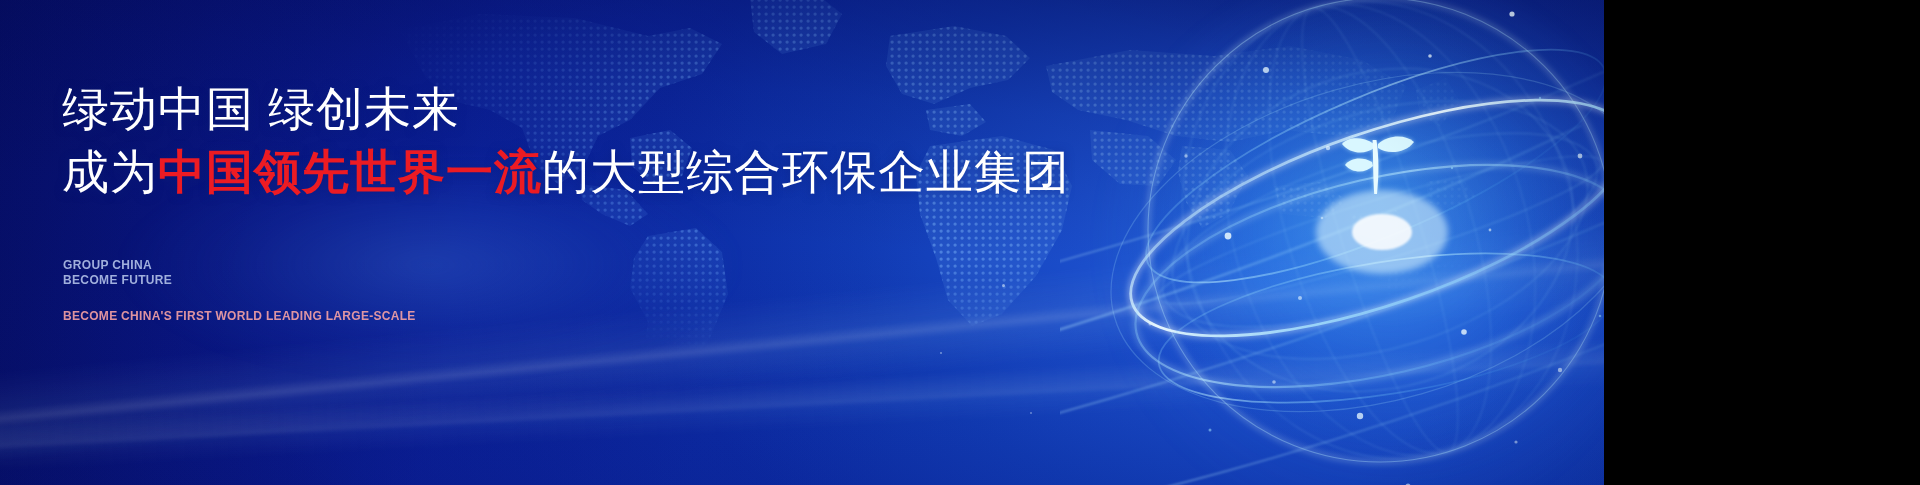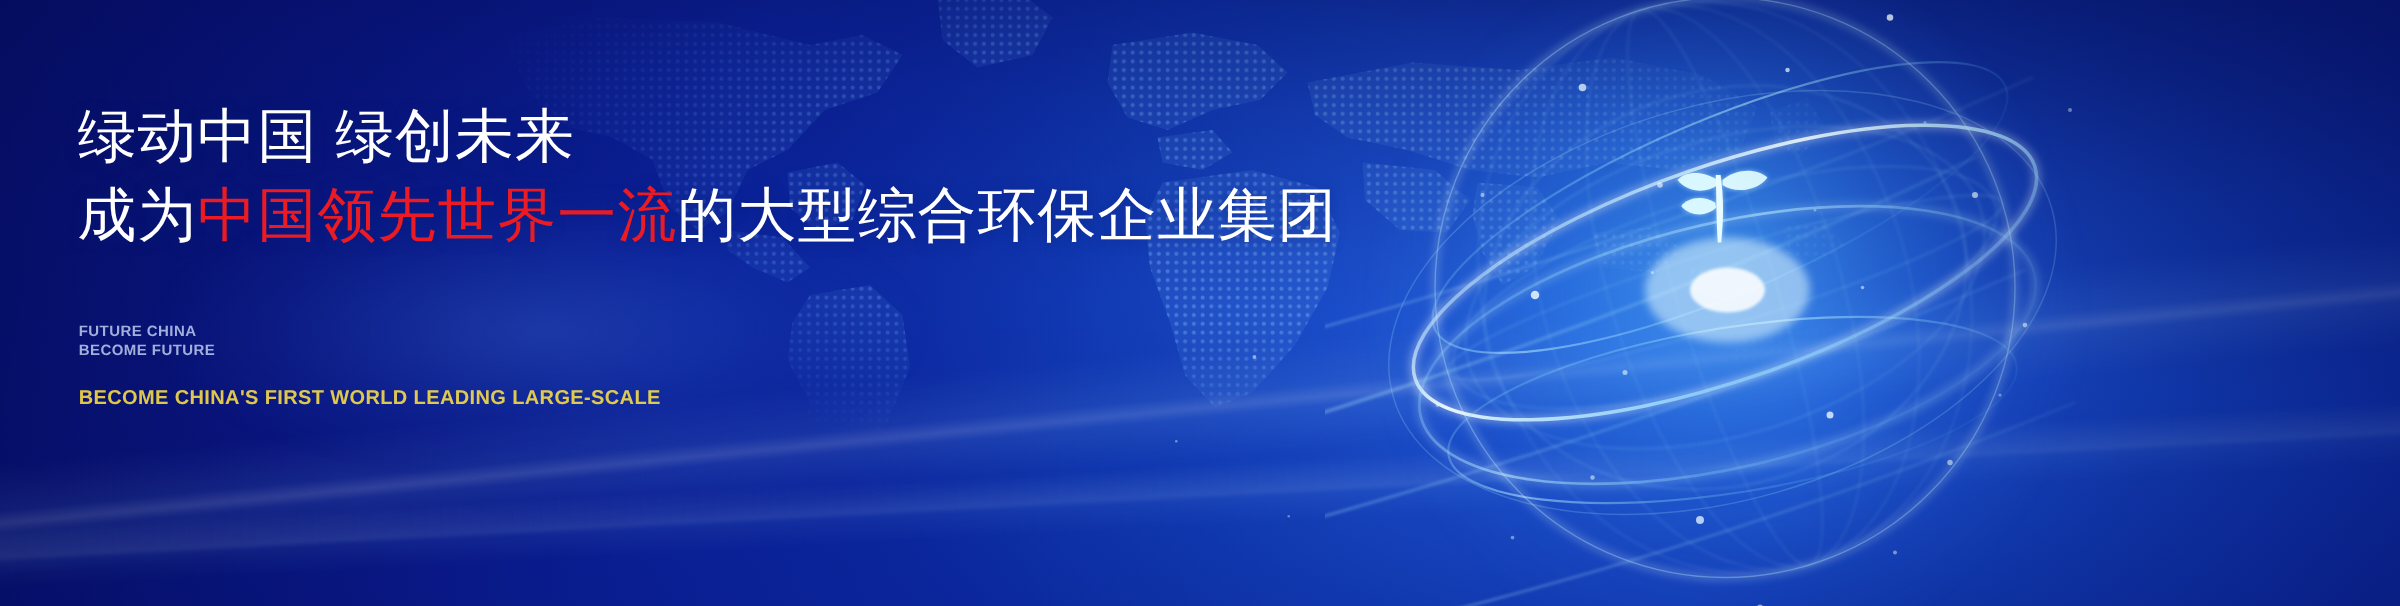--- a/index.html
+++ b/index.html
@@ -5,21 +5,21 @@
 <style>
   html, body {
     margin: 0;
     padding: 0;
     background: #000;
   }
   * { box-sizing: border-box; }
 
   .banner {
     position: relative;
-    width: 1920px;
+    width: 1604px;
     height: 485px;
     overflow: hidden;
     font-family: "Liberation Sans", "DejaVu Sans", sans-serif;
     background: #0a1a8c;
   }
 
   
   .bg-base {
     position: absolute; inset: 0;
     background:
@@ -132,35 +132,35 @@
     position:absolute; top: 78px; left: 0;
     color: #ffffff;
     font-size: 47px;
     font-weight: 400;
     letter-spacing: 1px;
     line-height: 1.33;
     text-shadow: 0 1px 10px rgba(10,30,120,0.55);
     white-space: nowrap;
   }
   .headline .ln { display:block; }
-  .headline .accent { color: #ec1b23; font-weight: 400; }
+  .headline .accent { color: #ec1b23; font-weight: 700; }
 
   .en-block-a {
     position:absolute; left: 1px; top: 258px;
     color: #aebde6;
     font-size: 12px;
     font-weight: 700;
     letter-spacing: 0.35px;
     line-height: 1.26;
     opacity: 0.92;
   }
   .en-block-b {
     position:absolute; left: 1px; top: 309px;
-    color: #fde047;
-    font-size: 16px;
+    color: #fca5a5;
+    font-size: 12px;
     font-weight: 700;
     letter-spacing: 0.3px;
     line-height: 1.26;
     opacity: 0.88;
   }
   .en-block-a span, .en-block-b span { display:block; white-space: nowrap; }
 
   .particle { position:absolute; border-radius:50%; background:#eaf8ff; }
 </style>
 </head>
@@ -361,21 +361,21 @@
   <div class="bg-vignette"></div>
 
   <div class="content">
 
     <div class="headline">
       <span class="ln">绿动中国 绿创未来</span>
       <span class="ln"><span>成为</span><span class="accent">中国领先世界一流</span><span>的大型综合环保企业集团</span></span>
     </div>
 
     <div class="en-block-a">
-      <span>FUTURE CHINA</span>
+      <span>GROUP CHINA</span>
       <span>BECOME FUTURE</span>
     </div>
 
     <div class="en-block-b">
       <span>BECOME CHINA'S FIRST WORLD LEADING LARGE-SCALE</span>
     </div>
 
   </div>
 
   <div class="particle" style="left:1002px;top:284px;width:3px;height:3px;opacity:.55"></div>

